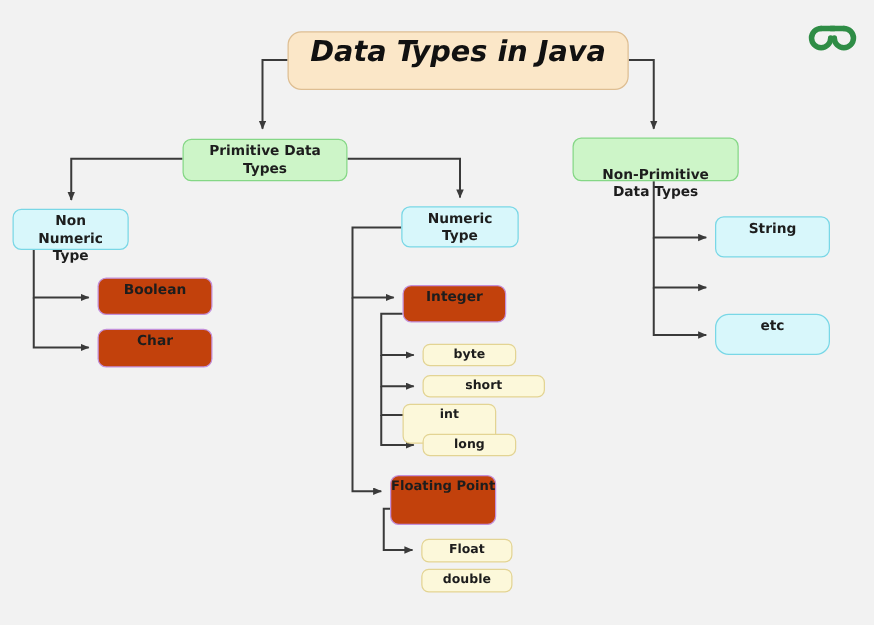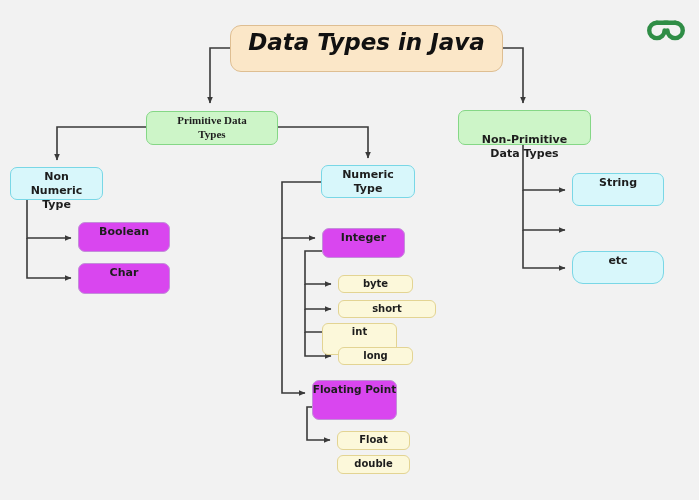--- a/index.html
+++ b/index.html
@@ -22,21 +22,21 @@
     line-height:1.25;padding:2px 3px;
   }
   .node span{display:inline-block;}
 
   .title-box{
     background:#fbe7c8;border:1.5px solid #debe92;border-radius:11px;
     font-style:italic;font-weight:700;font-size:23px;color:#111;
   }
   .green {background:#cdf5c8;border-color:#85d786;}
   .cyan  {background:#d8f7fb;border-color:#79d7e6;}
-  .purple{background:#d946ef;border-color:#c38fd9;}
+  .purple{background:#c2410c;border-color:#c38fd9;}
   .yellow{background:#fcf8da;border-color:#e3d493;font-size:10px;border-radius:6px;}
 
   
   #n-title       {left:230px;top:25px; width:273px;height:47px;}
   #n-primitive   {left:146px;top:111px;width:132px;height:34px;}
   #n-nonprimitive{left:458px;top:110px;width:133px;height:35px;}
   #n-nonnumeric  {left:10px; top:167px;width:93px; height:33px;}
   #n-numeric     {left:321px;top:165px;width:94px; height:33px;}
   #n-boolean     {left:78px; top:222px;width:92px; height:30px;}
   #n-char        {left:78px; top:263px;width:92px; height:31px;}
@@ -46,21 +46,21 @@
   #n-int         {left:322px;top:323px;width:75px; height:32px;}
   #n-long        {left:338px;top:347px;width:75px; height:18px;}
   #n-floating    {left:312px;top:380px;width:85px; height:40px;}
   #n-float       {left:337px;top:431px;width:73px; height:19px;}
   #n-double      {left:337px;top:455px;width:73px; height:19px;}
   #n-string      {left:572px;top:173px;width:92px; height:33px;}
   #n-array       {left:572px;top:214px;width:92px; height:33px;}
   #n-etc         {left:572px;top:251px;width:92px; height:33px;border-radius:11px;}
 
   
-  #n-primitive span   {max-width:92px;font-family:Liberation Serif, serif;}
+  #n-primitive span   {max-width:92px;}
   #n-nonprimitive span{max-width:118px;margin-top:20px;}
   #n-nonnumeric span  {max-width:80px;}
   #n-numeric span     {max-width:58px;}
   #n-floating span    {white-space:nowrap;font-size:10.5px;}
 
   #gfg-logo{position:absolute;left:643px;top:15px;width:46px;height:28px;}
 </style>
 </head>
 <body>
 

